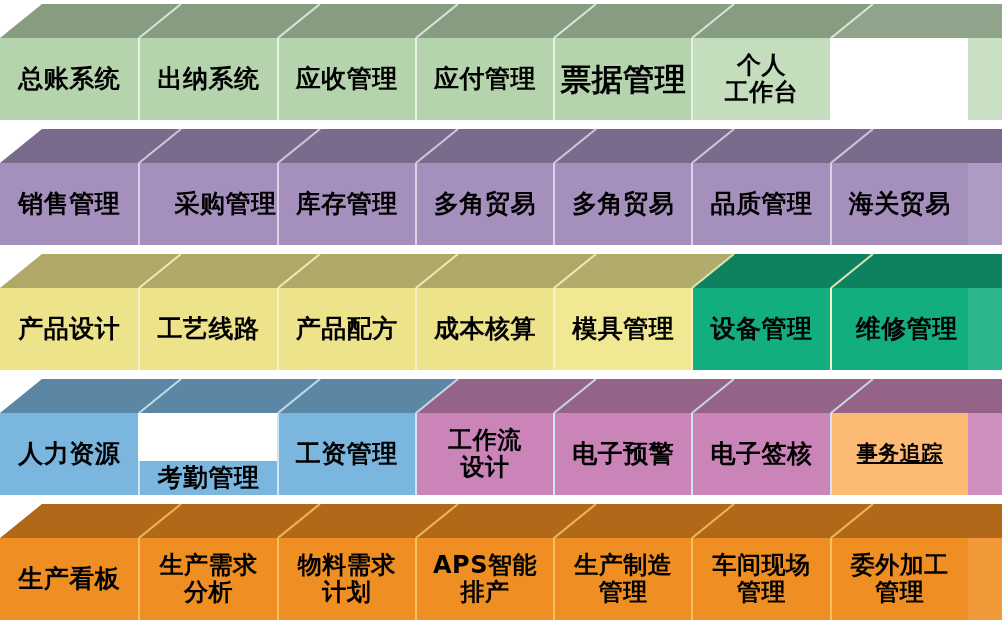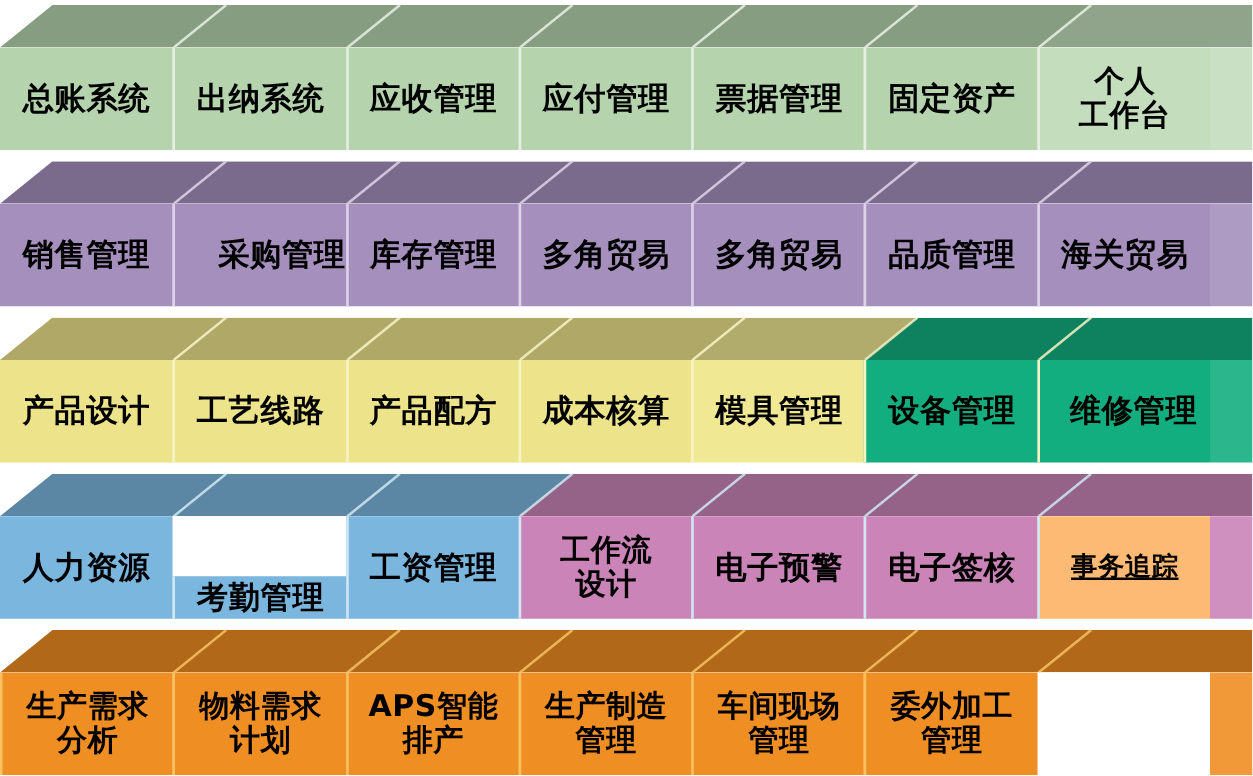--- a/index.html
+++ b/index.html
@@ -61,22 +61,21 @@
         <div style="position: absolute; left: 691.429px; bottom: 0px; width: 2px; height: 54.037px; background: rgb(230, 240, 226); opacity: 0.85; transform-origin: center bottom; transform: rotate(51.009deg);"></div>
         <div style="position: absolute; left: 0px; top: 0px; width: 1002px; height: 34px; clip-path: polygon(871.714px 0px, 1044px 0px, 1002px 34px, 829.714px 34px); background: rgb(144, 164, 140);"></div>
         <div style="position: absolute; left: 829.714px; bottom: 0px; width: 2px; height: 54.037px; background: rgb(230, 240, 226); opacity: 0.85; transform-origin: center bottom; transform: rotate(51.009deg);"></div>
       </div>
       <div class="side" style="left: 968px; top: 34px; width: 34px; height: 82px; background: rgb(201, 224, 196);"></div>
       <div class="front" style="left: 0px; top: 34px; width: 968px; height: 82px;">
         <div class="cell" style="width: 138.286px; background: rgb(181, 212, 174); font-size: 25px;"><span class="lbl">总账系统</span></div>
         <div class="cell" style="width: 138.286px; background: rgb(181, 212, 174); font-size: 25px; border-left: 2px solid rgb(230, 240, 226);"><span class="lbl">出纳系统</span></div>
         <div class="cell" style="width: 138.286px; background: rgb(181, 212, 174); font-size: 25px; border-left: 2px solid rgb(230, 240, 226);"><span class="lbl">应收管理</span></div>
         <div class="cell" style="width: 138.286px; background: rgb(181, 212, 174); font-size: 25px; border-left: 2px solid rgb(230, 240, 226);"><span class="lbl">应付管理</span></div>
-        <div class="cell" style="width: 138.286px; background: rgb(181, 212, 174); font-size: 25px; border-left: 2px solid rgb(230, 240, 226);"><span class="lbl">票据管理</span></div>
-        <div class="cell" style="width: 138.286px; background: rgb(181, 212, 174); font-size: 25px; border-left: 2px solid rgb(230, 240, 226);"><span class="lbl">固定资产</span></div>
+        <div class="cell" style="width: 138.286px; background: rgb(181, 212, 174); font-size: 31px; border-left: 2px solid rgb(230, 240, 226);"><span class="lbl">票据管理</span></div>
         <div class="cell" style="width: 138.286px; background: rgb(195, 221, 189); font-size: 24px; border-left: 2px solid rgb(230, 240, 226);"><span class="lbl">个人
 工作台</span></div>
       </div>
     </div>
     <div class="row" style="top: 129px; height: 116px;">
       <div class="lid" style="height: 34px;">
         <div style="position: absolute; left: 0px; top: 0px; width: 1002px; height: 34px; clip-path: polygon(42px 0px, 180.286px 0px, 138.286px 34px, 0px 34px); background: rgb(122, 107, 140);"></div>
         <div style="position: absolute; left: 0px; top: 0px; width: 1002px; height: 34px; clip-path: polygon(180.286px 0px, 318.571px 0px, 276.571px 34px, 138.286px 34px); background: rgb(122, 107, 140);"></div>
         <div style="position: absolute; left: 138.286px; bottom: 0px; width: 2px; height: 54.037px; background: rgb(221, 210, 232); opacity: 0.85; transform-origin: center bottom; transform: rotate(51.009deg);"></div>
         <div style="position: absolute; left: 0px; top: 0px; width: 1002px; height: 34px; clip-path: polygon(318.571px 0px, 456.857px 0px, 414.857px 34px, 276.571px 34px); background: rgb(122, 107, 140);"></div>
@@ -167,20 +166,21 @@
         <div style="position: absolute; left: 414.857px; bottom: 0px; width: 2px; height: 54.037px; background: rgb(246, 193, 94); opacity: 0.85; transform-origin: center bottom; transform: rotate(51.009deg);"></div>
         <div style="position: absolute; left: 0px; top: 0px; width: 1002px; height: 34px; clip-path: polygon(595.143px 0px, 733.429px 0px, 691.429px 34px, 553.143px 34px); background: rgb(177, 105, 25);"></div>
         <div style="position: absolute; left: 553.143px; bottom: 0px; width: 2px; height: 54.037px; background: rgb(246, 193, 94); opacity: 0.85; transform-origin: center bottom; transform: rotate(51.009deg);"></div>
         <div style="position: absolute; left: 0px; top: 0px; width: 1002px; height: 34px; clip-path: polygon(733.429px 0px, 871.714px 0px, 829.714px 34px, 691.429px 34px); background: rgb(177, 105, 25);"></div>
         <div style="position: absolute; left: 691.429px; bottom: 0px; width: 2px; height: 54.037px; background: rgb(246, 193, 94); opacity: 0.85; transform-origin: center bottom; transform: rotate(51.009deg);"></div>
         <div style="position: absolute; left: 0px; top: 0px; width: 1002px; height: 34px; clip-path: polygon(871.714px 0px, 1044px 0px, 1002px 34px, 829.714px 34px); background: rgb(177, 105, 25);"></div>
         <div style="position: absolute; left: 829.714px; bottom: 0px; width: 2px; height: 54.037px; background: rgb(246, 193, 94); opacity: 0.85; transform-origin: center bottom; transform: rotate(51.009deg);"></div>
       </div>
       <div class="side" style="left: 968px; top: 34px; width: 34px; height: 82px; background: rgb(241, 153, 56);"></div>
       <div class="front" style="left: 0px; top: 34px; width: 968px; height: 82px;">
+        <div class="cell" style="width: 138.286px; background: rgb(239, 142, 34); font-size: 25px;"><span class="lbl">生产看板</span></div>
         <div class="cell" style="width: 138.286px; background: rgb(239, 142, 34); font-size: 24px; border-left: 2px solid rgb(246, 193, 94);"><span class="lbl">生产需求
 分析</span></div>
         <div class="cell" style="width: 138.286px; background: rgb(239, 142, 34); font-size: 24px; border-left: 2px solid rgb(246, 193, 94);"><span class="lbl">物料需求
 计划</span></div>
         <div class="cell" style="width: 138.286px; background: rgb(239, 142, 34); font-size: 24px; border-left: 2px solid rgb(246, 193, 94);"><span class="lbl">APS智能
 排产</span></div>
         <div class="cell" style="width: 138.286px; background: rgb(239, 142, 34); font-size: 24px; border-left: 2px solid rgb(246, 193, 94);"><span class="lbl">生产制造
 管理</span></div>
         <div class="cell" style="width: 138.286px; background: rgb(239, 142, 34); font-size: 24px; border-left: 2px solid rgb(246, 193, 94);"><span class="lbl">车间现场
 管理</span></div>

